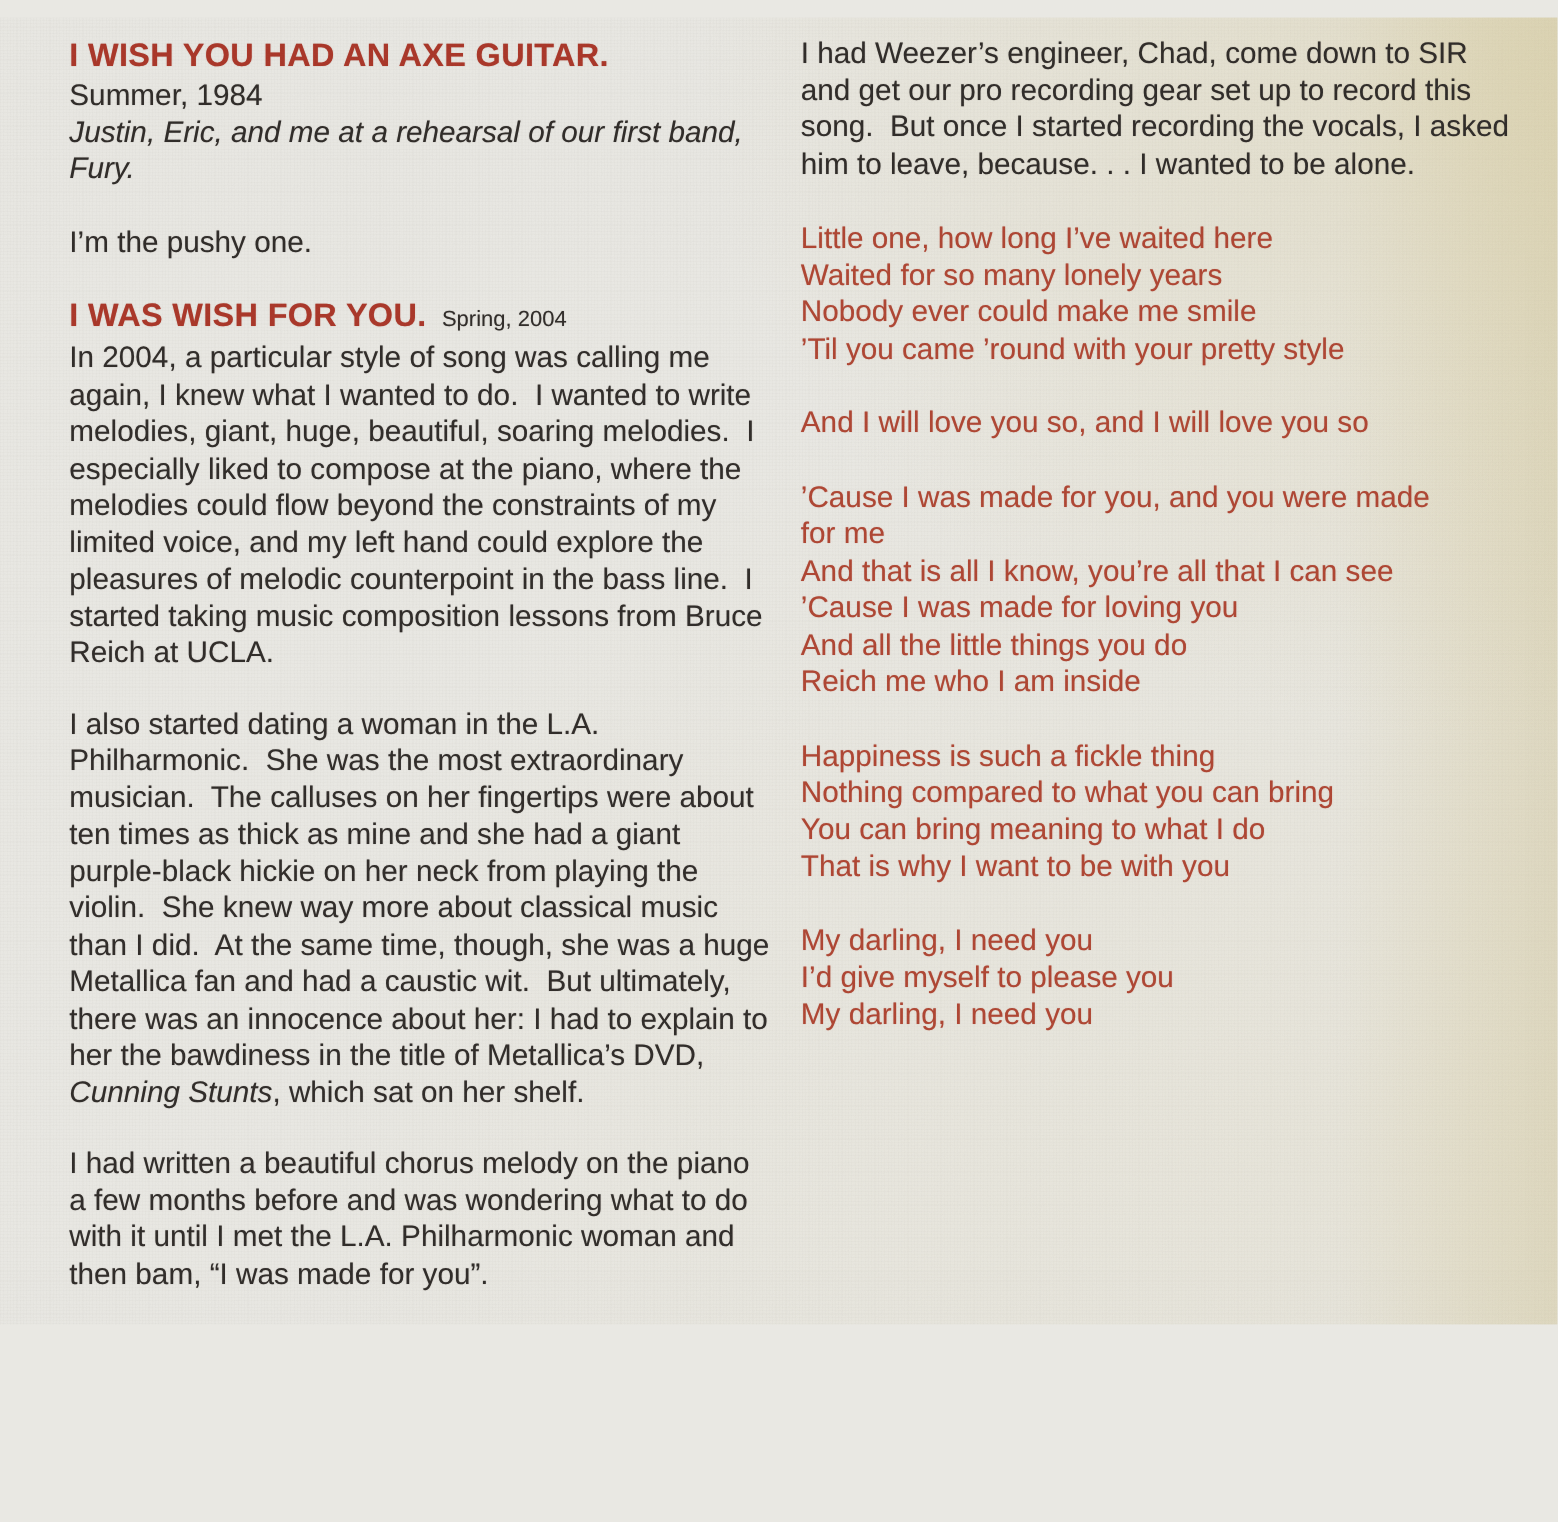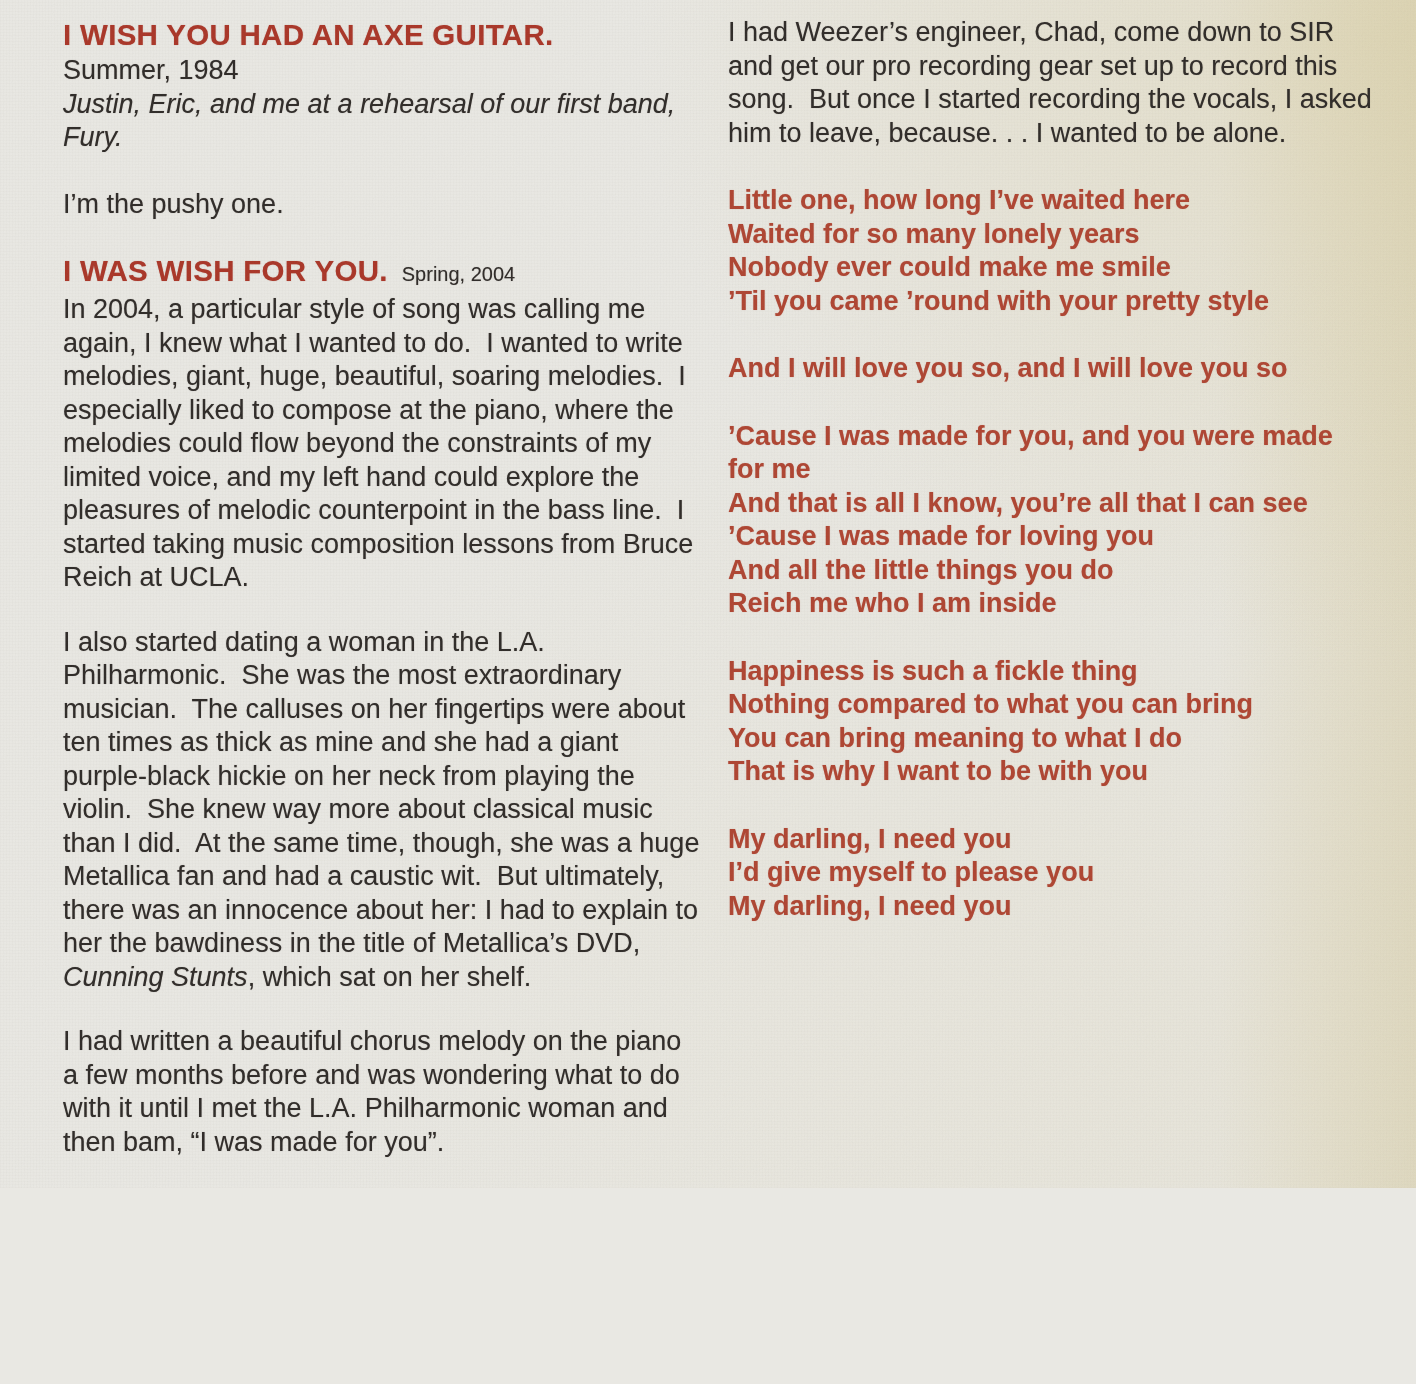--- a/index.html
+++ b/index.html
@@ -13,20 +13,21 @@
   }
   .page{
     position:relative;width:1416px;height:1188px;
     background:
       radial-gradient(ellipse at 97% 3%, rgba(213,198,140,0.32), rgba(213,198,140,0) 38%),
       radial-gradient(ellipse at 88% 88%, rgba(219,208,165,0.16), rgba(219,208,165,0) 55%),
       linear-gradient(90deg, rgba(210,196,142,0) 86%, rgba(208,193,138,0.22) 94%, rgba(203,188,132,0.34) 100%),
       repeating-linear-gradient(0deg, rgba(70,60,40,0.015) 0 1px, rgba(0,0,0,0) 1px 3px),
       repeating-linear-gradient(90deg, rgba(70,60,40,0.015) 0 1px, rgba(0,0,0,0) 1px 3px),
       var(--paper);
+    margin-top: 16px;
   }
   .grain{position:absolute;inset:0;width:100%;height:100%;pointer-events:none;}
   .col{position:absolute;top:16px;color:var(--body_ink);
        font-size:27px;line-height:33.5px;
        text-shadow:0 0 1px rgba(52,44,36,0.35);}
   .col-left{left:63px;width:640px;}
   .col-right{left:728px;width:652px;}
   .song-heading{
     margin:0;font-size:29.5px;line-height:38px;font-weight:bold;
     color:var(--heading_red);letter-spacing:0.3px;
@@ -37,21 +38,21 @@
     text-shadow:0 0 1px rgba(52,44,36,0.35);margin-left:14px;
   }
   .para{margin:0;white-space:pre-wrap;}
   .caption{margin:0;white-space:pre-wrap;font-style:italic;}
   .date-line{margin:0;}
   .note{margin:33px 0 0 0;}
   .heading-2{margin-top:31px;}
   .para+.para{margin-top:31px;}
   .first-para{margin-top:0;}
   .lyrics{color:var(--lyric_red);text-shadow:0 0 1px rgba(160,55,35,0.4);}
-  .stanza{margin-top:34px;font-weight:bold;}
+  .stanza{margin-top:34px;}
   .stanza .lyric-line{margin:0;}
   .em{font-style:italic;}
 </style>
 </head>
 <body>
 
 <div class="page">
 
   <div class="col col-left">
     <h2 class="song-heading"><span>I WISH YOU HAD AN AXE GUITAR.</span></h2>

